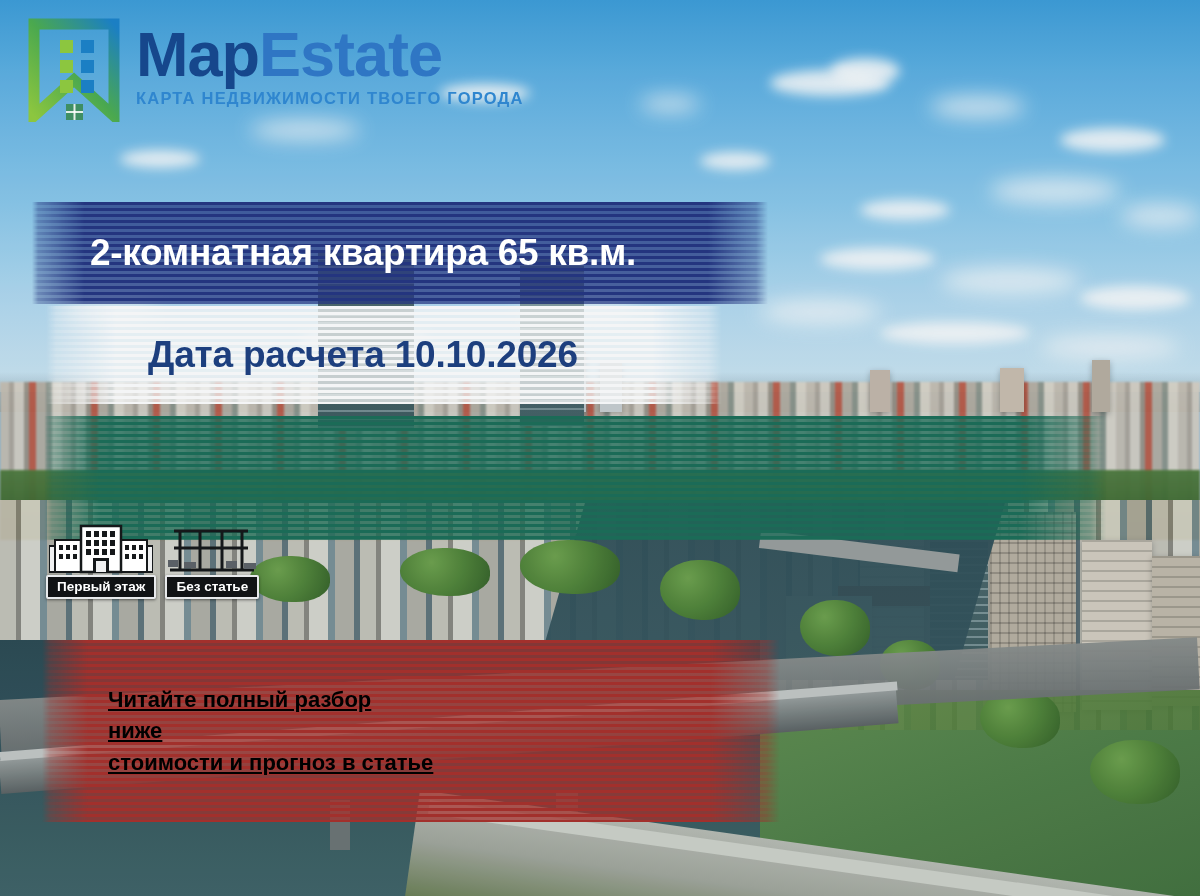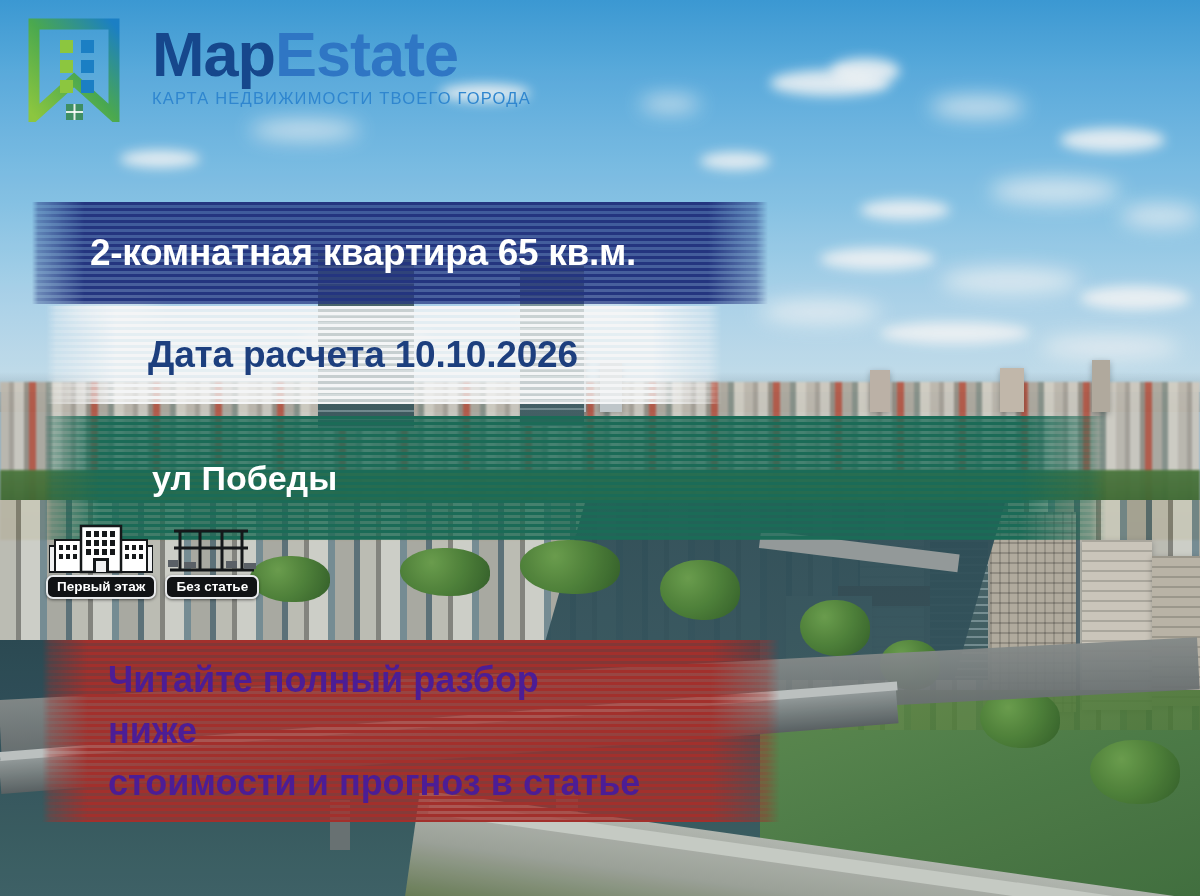--- a/index.html
+++ b/index.html
@@ -146,32 +146,32 @@
     background: radial-gradient(circle at 35% 30%, #6fa34f 0%, #4d8038 55%, #35602a 100%);
   }
   .photo-dim { position:absolute; inset:0; background:rgba(12,30,45,.05); }
 
   
   .soften { filter: blur(.6px); }
 
   
   .logo {
     position:absolute; left:28px; top:18px;
-    display:flex; align-items:flex-start; gap:32px; z-index:40;
+    display:flex; align-items:flex-start; gap:16px; z-index:40;
   }
   .logo-mark { width:92px; height:104px; position:relative; flex:0 0 auto; }
   .logo-text-wrap { padding-top:6px; }
   .logo-word {
     font-size:63px; line-height:.98; font-weight:bold; letter-spacing:-1px;
     color:#16478c; white-space:nowrap;
   }
   .logo-word .lt { color:#2f76c4; }
   .logo-tag {
     margin-top:3px;
-    font-size:16.5px; letter-spacing:1.2px; font-weight:400;
+    font-size:16.5px; letter-spacing:1.2px; font-weight:700;
     color:#2f86cf; white-space:nowrap;
   }
 
   
   .banner {
     position:absolute; z-index:30;
     display:flex; flex-direction:column; justify-content:center;
     box-sizing:border-box;
     margin-top:34px;
   }
@@ -247,33 +247,33 @@
     -webkit-mask-image:
       repeating-linear-gradient(180deg, #000 0 3px, rgba(0,0,0,.74) 3px 6px),
       linear-gradient(90deg, transparent 0px, rgba(0,0,0,.4) 8px, #000 46px, #000 calc(100% - 70px), rgba(0,0,0,.45) calc(100% - 14px), transparent 100%);
     -webkit-mask-composite: source-in;
     mask-image:
       repeating-linear-gradient(180deg, #000 0 3px, rgba(0,0,0,.74) 3px 6px),
       linear-gradient(90deg, transparent 0px, rgba(0,0,0,.4) 8px, #000 46px, #000 calc(100% - 70px), rgba(0,0,0,.45) calc(100% - 14px), transparent 100%);
     mask-composite: intersect;
   }
   .b-red .txt {
-    font-size:36px; font-weight:bold; color:#4c1d95; line-height:1.43;
+    font-size:22px; font-weight:bold; color:#000000; line-height:1.43;text-decoration:underline;
   }
 
   
   .badges {
     position:absolute; left:46px; top:524px; z-index:35;
     display:flex; align-items:flex-end; gap:8px;
   }
   .badge { display:flex; flex-direction:column; align-items:center; }
   .badge-ico { height:48px; margin-bottom:3px; }
   .badge-lbl {
     background:#111315; color:#ffffff;
-    border:2px solid #e8eaec; border-radius:7px;
+    border:2px solid #e8eaec; border-radius:2px;
     font-size:13.5px; font-weight:bold;
     padding:2px 9px 3px; white-space:nowrap;
     box-shadow:0 1px 3px rgba(0,0,0,.5);
   }
 </style>
 </head>
 <body>
 
 <div class="poster">
 
@@ -400,21 +400,20 @@
   </div>
 
   <div class="banner b-white">
     <div class="bg"></div>
     <div class="txt">Дата расчета 10.10.2026</div>
   </div>
 
   <div class="banner b-green">
     <div class="bg"></div>
     <div class="txt">
-      <div>ул Победы</div>
     </div>
   </div>
 
   <div class="badges">
 
     <div class="badge">
       <div class="badge-ico">
         <svg viewBox="0 0 104 50" width="104" height="50" aria-hidden="true">
           <rect x="0" y="22" width="104" height="26" fill="#f0f1f2" stroke="#15181a" stroke-width="2"></rect>
           <rect x="6" y="16" width="26" height="32" fill="#ffffff" stroke="#15181a" stroke-width="2"></rect>

